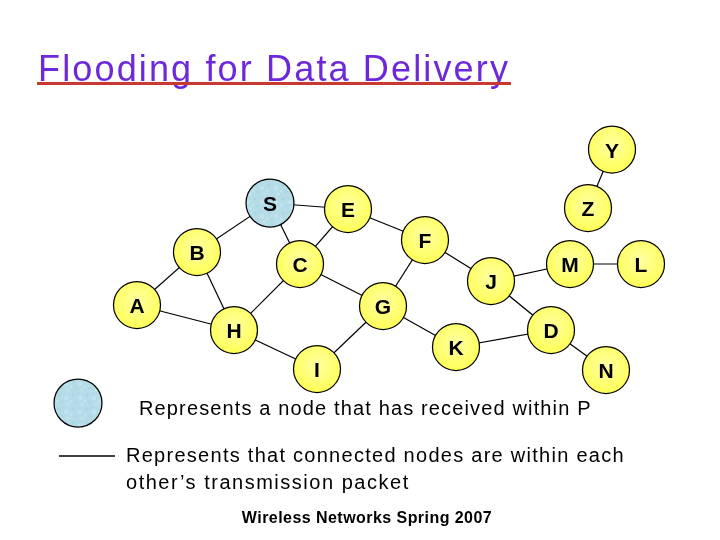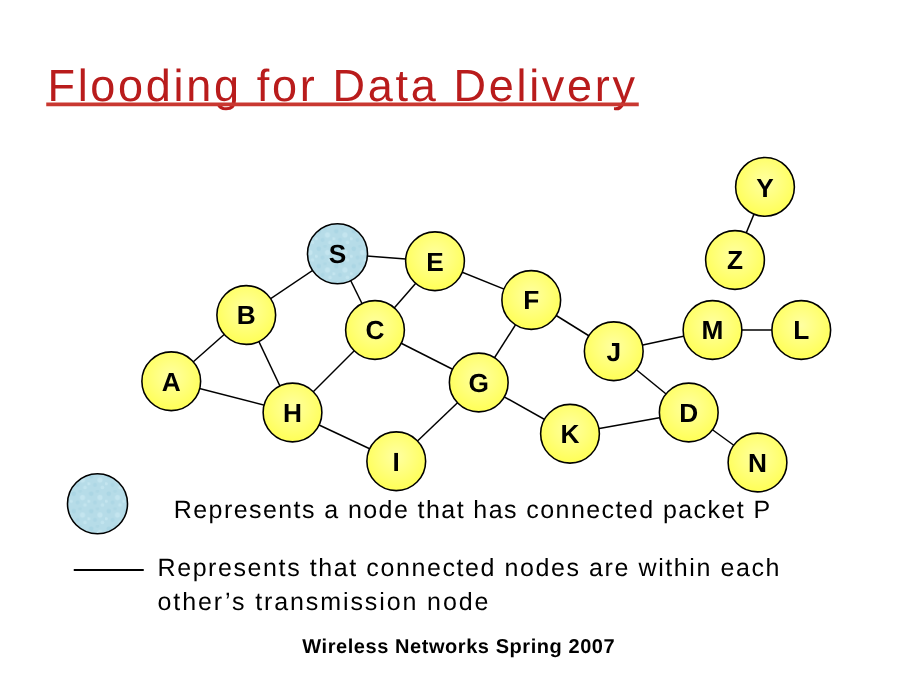--- a/index.html
+++ b/index.html
@@ -1,17 +1,17 @@
 <!DOCTYPE html>
 <html><head>
 <meta charset="utf-8">
 <style>
 html,body{margin:0;padding:0;width:720px;height:540px;background:#ffffff;overflow:hidden;}
 body{font-family:"Liberation Sans",sans-serif;position:relative;}
-#title{position:absolute;left:38px;top:47.5px;font-size:36px;color:#b91c1c;letter-spacing:2.15px;white-space:nowrap;}
+#title{position:absolute;left:38px;top:47.5px;font-size:36px;color:#6d28d9;letter-spacing:2.15px;white-space:nowrap;}
 #titleline{position:absolute;left:37px;top:82px;width:474px;height:3px;background:#c93831;}
 .leg{position:absolute;color:#000;font-size:20px;line-height:27px;white-space:nowrap;}
 #leg1{left:139px;top:395px;letter-spacing:1.14px;}
 #leg2{left:126px;top:442px;letter-spacing:1.27px;}
 #footer{position:absolute;left:0;top:509px;width:734px;text-align:center;font-size:16px;font-weight:bold;letter-spacing:0.45px;color:#000;}
 </style>
 </head>
 <body>
 <div id="title">Flooding for Data Delivery</div>
 <div id="titleline"></div>
@@ -89,15 +89,15 @@
 <text x="137" y="312.5">A</text>
 <text x="491" y="288.5">J</text>
 <text x="383" y="313.5">G</text>
 <text x="234" y="337.5">H</text>
 <text x="551" y="337.5">D</text>
 <text x="456" y="354.5">K</text>
 <text x="317" y="376.5">I</text>
 <text x="606" y="377.5">N</text>
 </g>
 </svg>
-<div id="leg1" class="leg">Represents a node that has connected packet P</div>
-<div id="leg2" class="leg">Represents that connected nodes are within each<br><span style="letter-spacing:1.52px">other’s transmission node</span></div>
+<div id="leg1" class="leg">Represents a node that has received within P</div>
+<div id="leg2" class="leg">Represents that connected nodes are within each<br><span style="letter-spacing:1.52px">other’s transmission packet</span></div>
 <div id="footer">Wireless Networks Spring 2007</div>
 
 </body></html>

